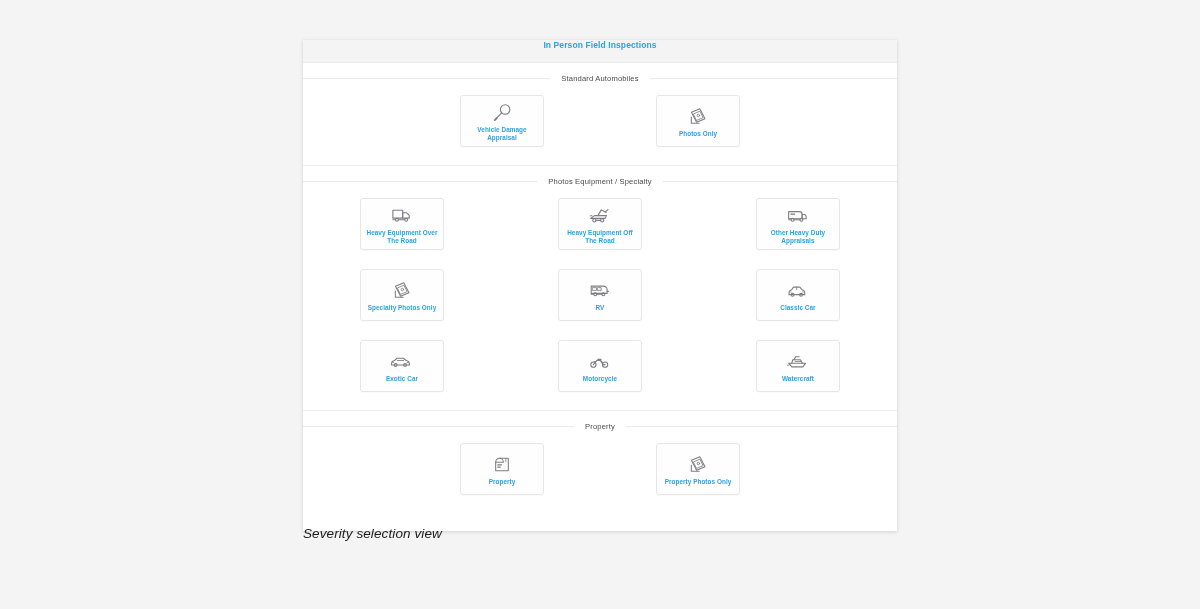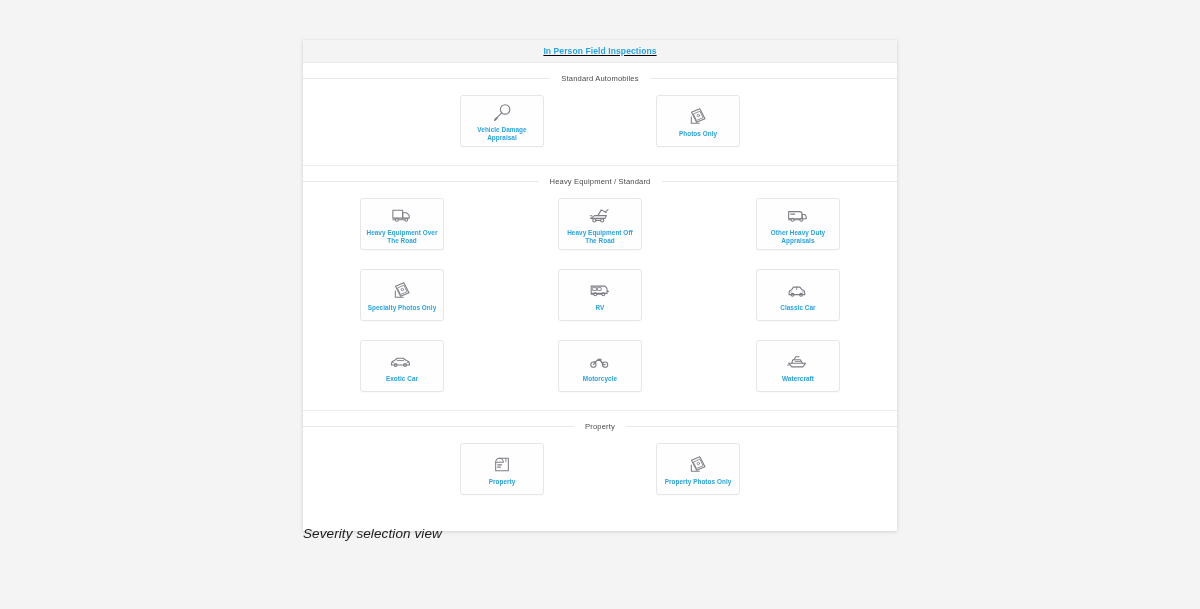--- a/index.html
+++ b/index.html
@@ -25,23 +25,22 @@
     height: 491px;
     background: #ffffff;
     box-shadow: 0 1px 4px rgba(0,0,0,0.13), 0 0 1px rgba(0,0,0,0.08);
   }
 
   #panel-header {
     height: 23px;
     background: #f4f4f5;
     border-bottom: 1px solid #eaeaec;
     display: flex;
-    align-items: center;
+    align-items: flex-start;
     justify-content: center;
-    text-decoration: underline;
   }
   #panel-title {
     font-size: 8.5px;
     font-weight: bold;
     color: #29a3e0;
     letter-spacing: 0.1px;
   }
 
   #panel-body {
     padding: 0;
@@ -180,21 +179,21 @@
                 <span class="label">Photos Only</span>
               </div>
             </div>
           </div>
         </div>
       </div>
       <div class="section-divider"></div>
       <div class="section">
         <div class="section-head">
           <span class="rule left"></span>
-          <span class="section-label">Heavy Equipment / Standard</span>
+          <span class="section-label">Photos Equipment / Specialty</span>
           <span class="rule right"></span>
         </div>
         <div class="section-body">
           <div class="card-row grid3">
             <div class="cell">
               <div class="card">
                 <span class="icon">
                   <svg width="22" height="20" viewBox="0 0 26 22" stroke="currentColor" fill="none" stroke-width="1.25" stroke-linecap="round" stroke-linejoin="round">
       <path d="M2.2 5.3h11.6v9.4H2.2z"></path>
       <path d="M13.8 8.3h4.4l3.3 3.1v3.3h-7.7z"></path>

